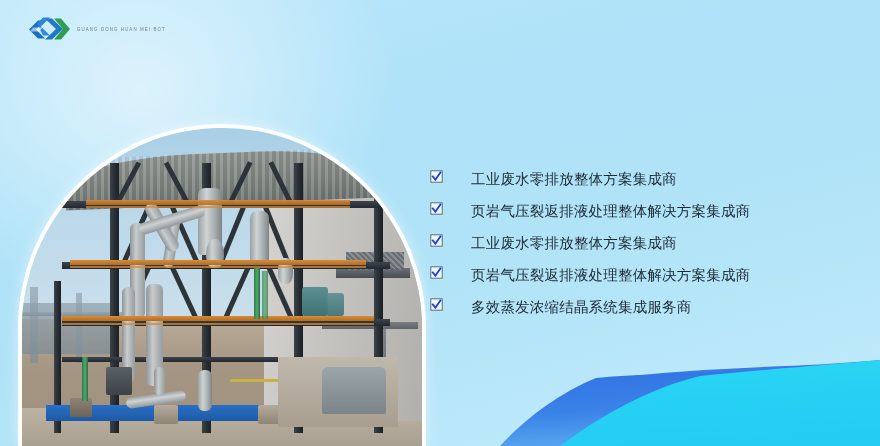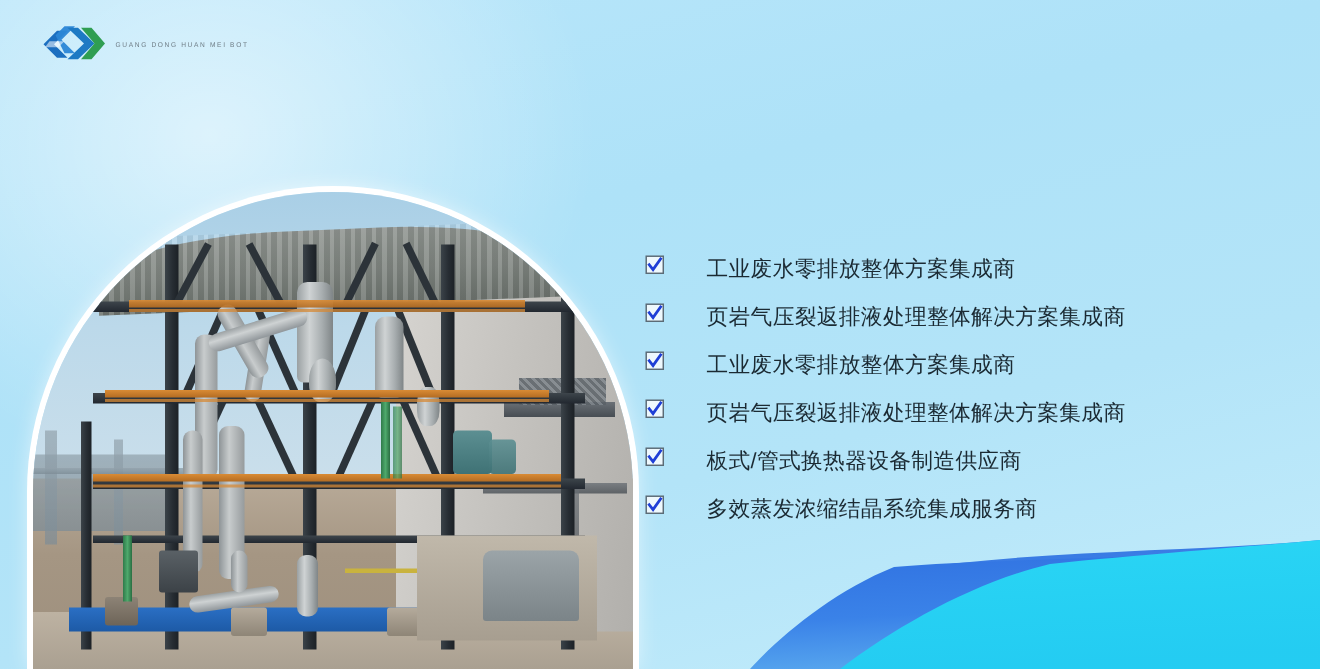--- a/index.html
+++ b/index.html
@@ -320,27 +320,20 @@
     </div>
 
     <div class="bullet-row">
       <svg class="chk" viewBox="0 0 16 16">
         <rect x="1" y="1" width="14" height="14" fill="#eef8fd" stroke="#5b6b76" stroke-width="1.2"></rect>
         <path d="M3.5 8 L6.6 12 L12.8 3.2" fill="none" stroke="#1f3fd6" stroke-width="2.3" stroke-linecap="square"></path>
       </svg>
       <span class="bullet-label">页岩气压裂返排液处理整体解决方案集成商</span>
     </div>
 
-    <div class="bullet-row">
-      <svg class="chk" viewBox="0 0 16 16">
-        <rect x="1" y="1" width="14" height="14" fill="#eef8fd" stroke="#5b6b76" stroke-width="1.2"></rect>
-        <path d="M3.5 8 L6.6 12 L12.8 3.2" fill="none" stroke="#1f3fd6" stroke-width="2.3" stroke-linecap="square"></path>
-      </svg>
-      <span class="bullet-label">板式/管式换热器设备制造供应商</span>
-    </div>
 
     <div class="bullet-row">
       <svg class="chk" viewBox="0 0 16 16">
         <rect x="1" y="1" width="14" height="14" fill="#eef8fd" stroke="#5b6b76" stroke-width="1.2"></rect>
         <path d="M3.5 8 L6.6 12 L12.8 3.2" fill="none" stroke="#1f3fd6" stroke-width="2.3" stroke-linecap="square"></path>
       </svg>
       <span class="bullet-label">多效蒸发浓缩结晶系统集成服务商</span>
     </div>
 
   </div>

